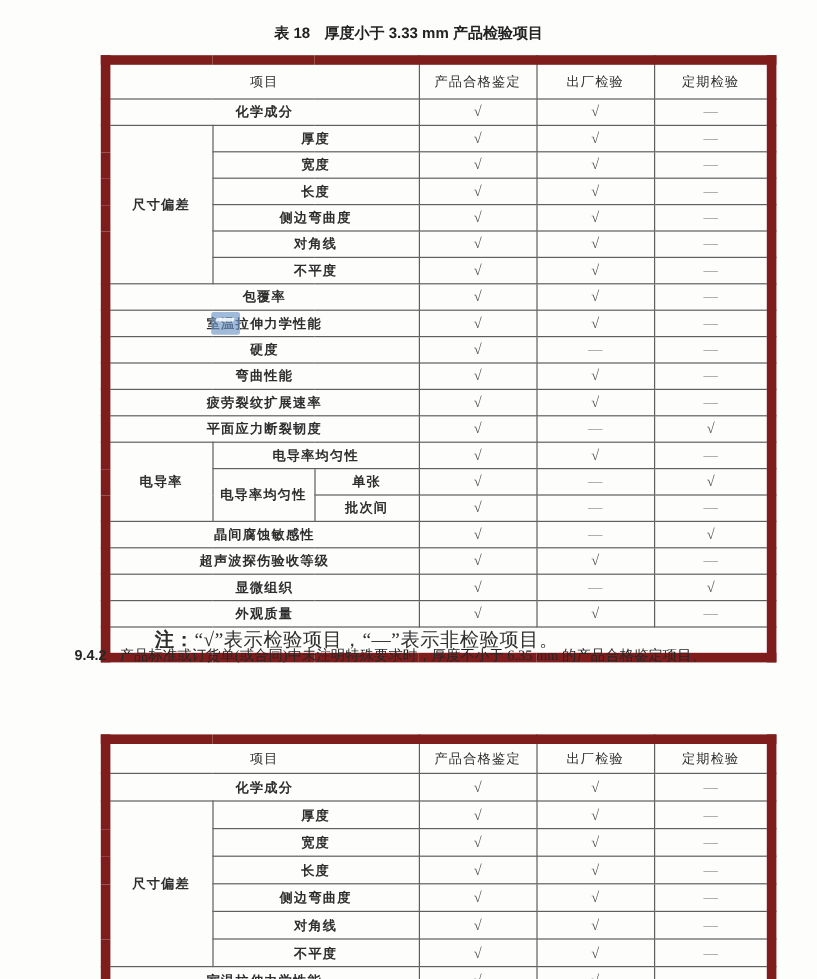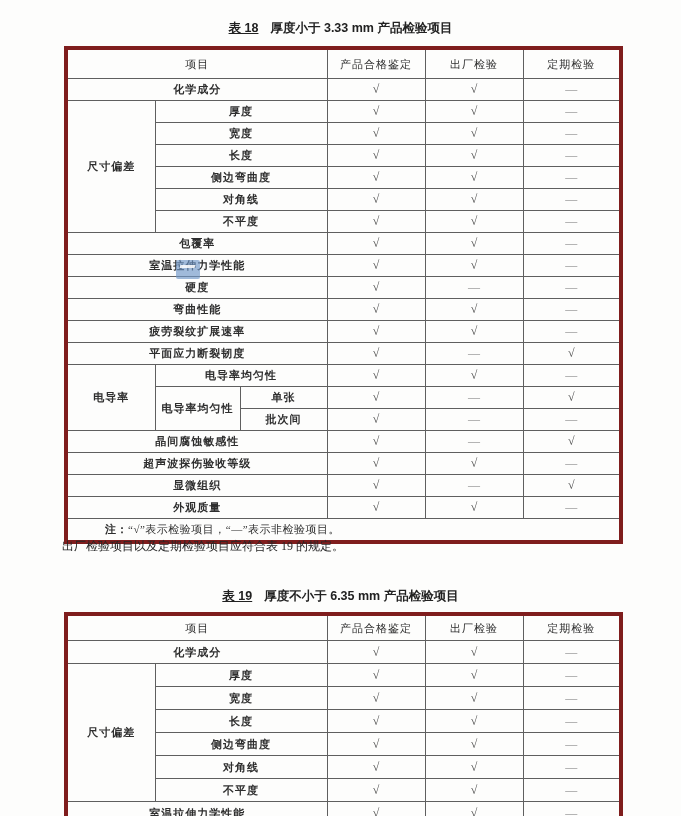--- a/index.html
+++ b/index.html
@@ -6,42 +6,42 @@
   .page{
     position:relative;width:681px;height:816px;background:#fdfdfc;
     font-family:"Liberation Serif","DejaVu Serif",serif;color:#2e2e2e;
     overflow:hidden;margin:0 auto;
   }
   .tbl-title{
     position:absolute;left:0;width:681px;text-align:center;
     font-family:"Liberation Sans","DejaVu Sans",sans-serif;
     font-weight:bold;font-size:12.5px;color:#222;
   }
-  .tbl-title .t-label{margin-right:12px;text-decoration:underline;}
+  .tbl-title .t-label{margin-right:12px;}
   #title18{top:20px;}
   #title19{top:588px;}
   table{
-    position:absolute;left:64px;width:555px;
+    position:absolute;left:84px;width:555px;
     border-collapse:collapse;table-layout:fixed;
-    border:4px solid #7f1d1d;background:transparent;
+    border:8px solid #7f1d1d;background:transparent;
   }
   #table18{top:46px;}
   #table19{top:612px;}
   th,td{
     border:1px solid #5f5f5f;padding:0;text-align:center;
     font-size:11px;color:#2e2e2e;overflow:hidden;white-space:nowrap;
   }
   th{font-weight:normal;letter-spacing:1px;}
   #table18 th{height:28px;}  #table18 td{height:21px;}
   #table19 th{height:24px;}  #table19 td{height:22px;}
   td.lbl{letter-spacing:1px;font-weight:bold;}
   td.mk-c{font-size:12px;color:#4c4c4c;}
   td.mk-d{font-size:12px;color:#909090;}
   tr.note-row td{
-    text-align:left;padding-left:37px;font-size:11px;height:22px;
+    text-align:left;padding-left:37px;font-size:16px;height:22px;
     letter-spacing:0.5px;
   }
   .note-label{font-weight:bold;font-family:"Liberation Sans","DejaVu Sans",sans-serif;}
   .para{
     position:absolute;left:62px;top:535px;width:575px;
     font-size:12px;line-height:22px;color:#262626;white-space:nowrap;
   }
   .para-number{
     font-weight:bold;font-family:"Liberation Sans","DejaVu Sans",sans-serif;
     margin-right:11px;
@@ -211,26 +211,23 @@
         <td colspan="6">
           <span class="note-label">注：</span><span>“√”表示检验项目，“—”表示非检验项目。</span>
         </td>
       </tr>
     </tfoot>
   </table>
 
   <div class="watermark"></div>
 
   <div class="para">
-    <div>出厂检验项目以及定期检验项目应符合表 19 的规定。</div>
+    <div><span class="para-number">9.4.2</span><span>产品标准或订货单(或合同)中未注明特殊要求时，厚度不小于 6.35 mm 的产品合格鉴定项目、</span></div>
   </div>
 
-  <div id="title19" class="tbl-title">
-    <span class="t-label">表 19</span><span>厚度不小于 6.35 mm 产品检验项目</span>
-  </div>
 
   <table id="table19">
     <colgroup>
       <col style="width:89px">
         <col style="width:172px">
       <col style="width:98px">
         <col style="width:98px">
         <col style="width:98px">
     </colgroup>
     <thead>

